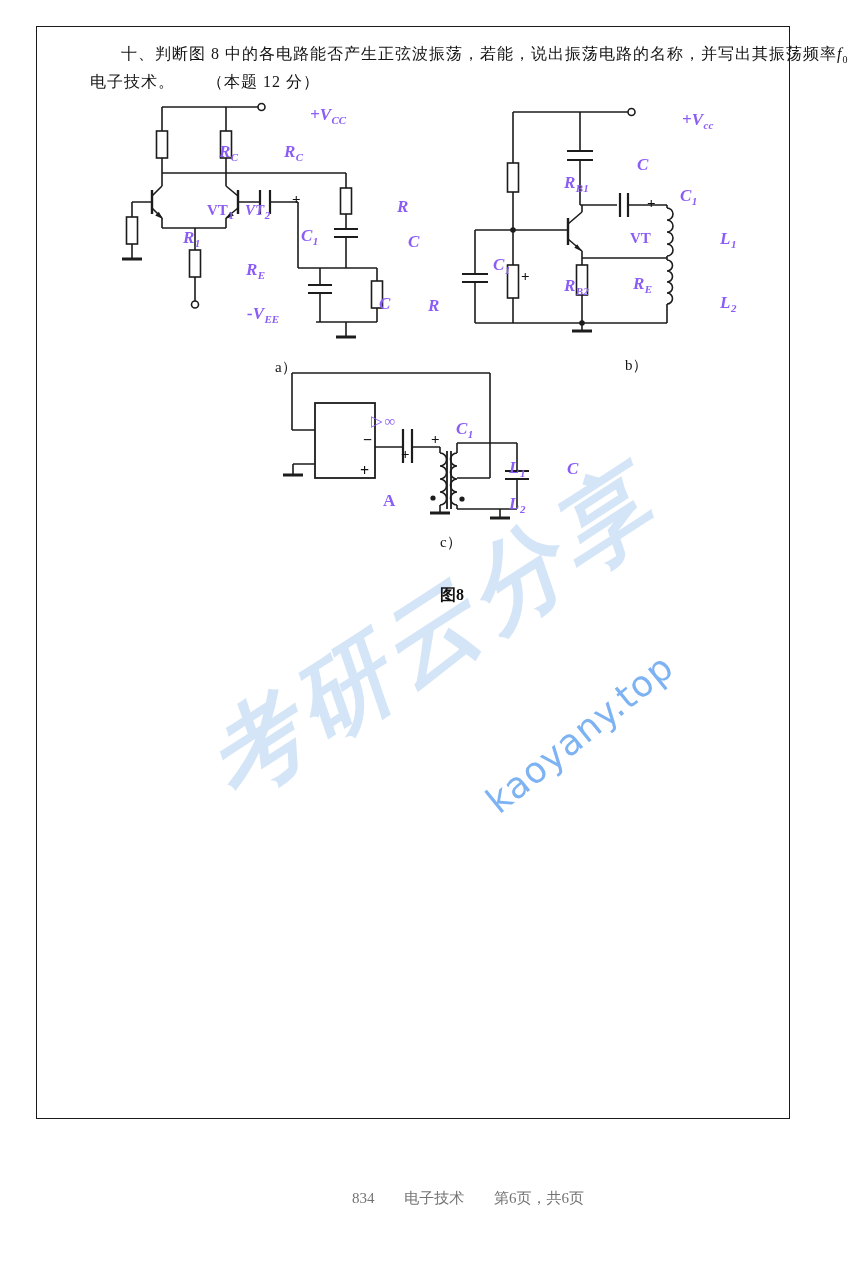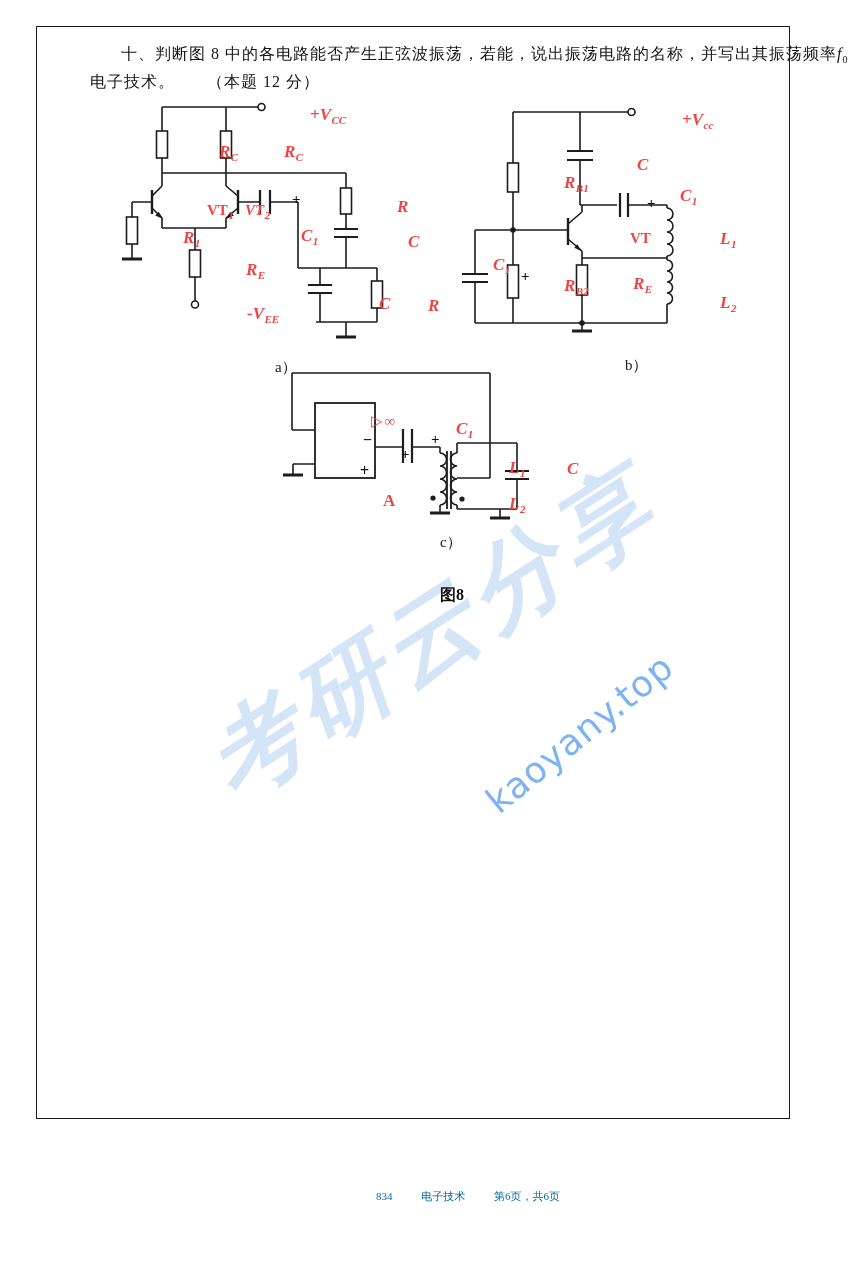--- a/index.html
+++ b/index.html
@@ -12,31 +12,31 @@
     position:absolute; left:36px; top:26px; width:754px; height:1093px;
     border:1.6px solid #1a1a1a; box-sizing:border-box;
   }
   .q-line { position:absolute; font-size:16px; letter-spacing:1px; color:#141414; white-space:nowrap; }
   .q-line .fsym { font-style:italic; font-family:"Liberation Serif",serif; }
   .q-line sub { font-size:10px; }
   .pts { margin-left:32px; }
   .lbl {
     position:absolute; font-family:"Liberation Serif","DejaVu Serif",serif;
     font-style:italic; font-weight:bold; font-size:17px; line-height:1;
-    color:#ef4444; white-space:nowrap;
+    color:#8b5cf6; white-space:nowrap;
   }
   .lbl sub { font-size:11px; margin-left:0.5px; }
   .lbl.upright { font-style:normal; font-size:15px; }
   .plus-sign { position:absolute; font-style:normal; font-weight:bold; font-size:15px; line-height:1; color:#101010; font-family:"Liberation Serif",serif; }
   .minus-sign { position:absolute; font-weight:bold; font-size:16px; line-height:1; color:#101010; }
   .cap { position:absolute; font-size:15px; color:#141414; font-family:"Liberation Serif",serif; }
   .fig-cap { position:absolute; font-size:16px; font-weight:bold; color:#111; }
   .footer {
     position:absolute; left:425px; top:1181px; transform:translateX(-50%);
-    font-size:11px; color:#0369a1; white-space:nowrap;
+    font-size:15px; color:#737373; white-space:nowrap;
   }
   .footer span { margin:0 13px; }
   .wm-cn {
     position:absolute; left:152px; top:586px; width:560px; text-align:center;
     font-size:95px; font-weight:bold; font-style:italic; letter-spacing:8px;
     color:#d4e5f8; transform:rotate(-33deg); white-space:nowrap; line-height:1;
     font-family:"DejaVu Sans",sans-serif; z-index:0; user-select:none;
   }
   .wm-site {
     position:absolute; left:450px; top:716px; width:260px; text-align:center;

